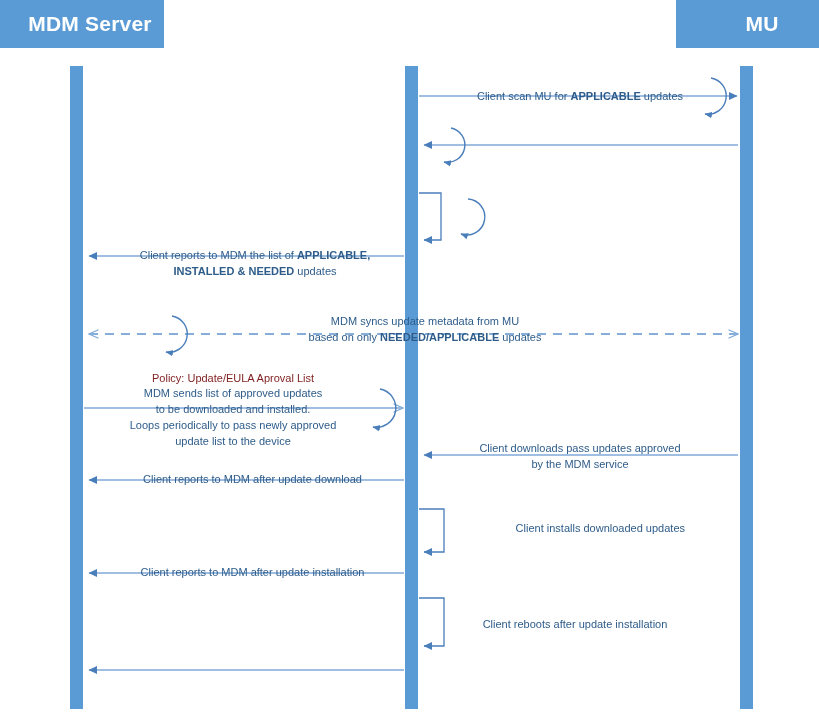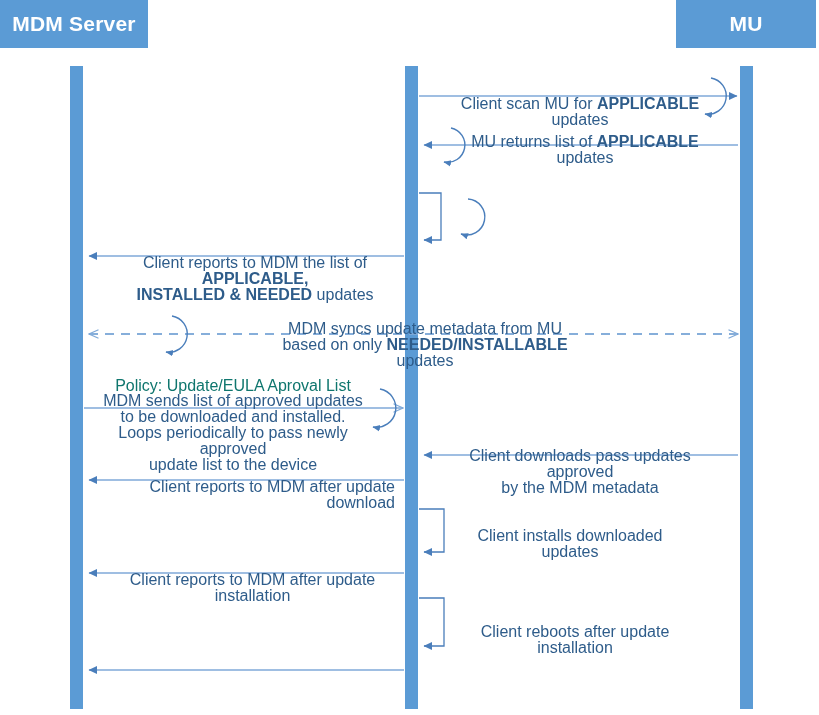--- a/index.html
+++ b/index.html
@@ -22,37 +22,37 @@
     top: 0;
     height: 48px;
     background: #5b9bd5;
     color: #ffffff;
     font-size: 21px;
     font-weight: bold;
     display: flex;
     align-items: center;
     justify-content: center;
     letter-spacing: 0.2px;
+    padding-left: 16px;
   }
   .lifeline {
     position: absolute;
     width: 13px;
     background: #5b9bd5;
   }
   .msg-label {
     position: absolute;
     color: #2e5c8a;
-    font-size: 16px;
+    font-size: 11px;
     line-height: 16px;
     text-align: center;
     white-space: pre-line;
-    margin-top: 8px;
   }
   .msg-label.policy-line {
-    color: #0f766e;
+    color: #7f1d1d;
   }
   .msg-label b {
     font-weight: bold;
   }
   svg.overlay {
     position: absolute;
     left: 0;
     top: 0;
     width: 819px;
     height: 715px;
@@ -141,34 +141,33 @@
       <path d="M419,598 L444,598 L444,646 L424,646" fill="none" stroke="#4a7ebb" stroke-width="1.3" marker-end="url(#ah-l)"></path>
     </g>
 
     <g>
       <line x1="404" y1="670" x2="89" y2="670" stroke="#7fa9d8" stroke-width="1.4" marker-end="url(#ah-l)"></line>
     </g>
   </svg>
 
   <div class="msg-label" style="left:455px; top:88px; width:250px;"><span>Client scan MU for </span><b>APPLICABLE</b><span> updates</span></div>
 
-  <div class="msg-label" style="left:470px; top:126px; width:230px;"><span>MU returns list of </span><b>APPLICABLE</b><br><span>updates</span></div>
 
 
   <div class="msg-label" style="left:105px; top:247px; width:300px;"><span>Client reports to MDM the list of </span><b>APPLICABLE,</b><br><b>INSTALLED &amp; NEEDED</b><span> updates</span></div>
 
-  <div class="msg-label" style="left:280px; top:313px; width:290px;"><span>MDM syncs update metadata from MU</span><br><span>based on only </span><b>NEEDED/INSTALLABLE</b><span> updates</span></div>
+  <div class="msg-label" style="left:280px; top:313px; width:290px;"><span>MDM syncs update metadata from MU</span><br><span>based on only </span><b>NEEDED/APPLICABLE</b><span> updates</span></div>
 
   <div class="msg-label policy-line" style="left:108px; top:370px; width:250px;">Policy: Update/EULA Aproval List</div>
   <div class="msg-label" style="left:90px; top:385px; width:286px;"><span>MDM sends list of approved updates</span><br><span>to be downloaded and installed.</span><br><span>Loops periodically to pass newly approved</span><br><span>update list to the device</span></div>
 
-  <div class="msg-label" style="left:455px; top:440px; width:250px;"><span>Client downloads pass updates approved</span><br><span>by the MDM metadata</span></div>
+  <div class="msg-label" style="left:455px; top:440px; width:250px;"><span>Client downloads pass updates approved</span><br><span>by the MDM service</span></div>
 
-  <div class="msg-label" style="left:110px; top:471px; width:285px;text-align:right;"><span>Client reports to MDM after update download</span></div>
+  <div class="msg-label" style="left:110px; top:471px; width:285px;"><span>Client reports to MDM after update download</span></div>
 
-  <div class="msg-label" style="left:455px; top:520px; width:230px; text-align:center;"><span>Client installs downloaded updates</span></div>
+  <div class="msg-label" style="left:455px; top:520px; width:230px; text-align:right;"><span>Client installs downloaded updates</span></div>
 
   <div class="msg-label" style="left:110px; top:564px; width:285px;"><span>Client reports to MDM after update installation</span></div>
 
   <div class="msg-label" style="left:455px; top:616px; width:240px; text-align:center;"><span>Client reboots after update installation</span></div>
 
 
 </div>
 
 </body></html>

